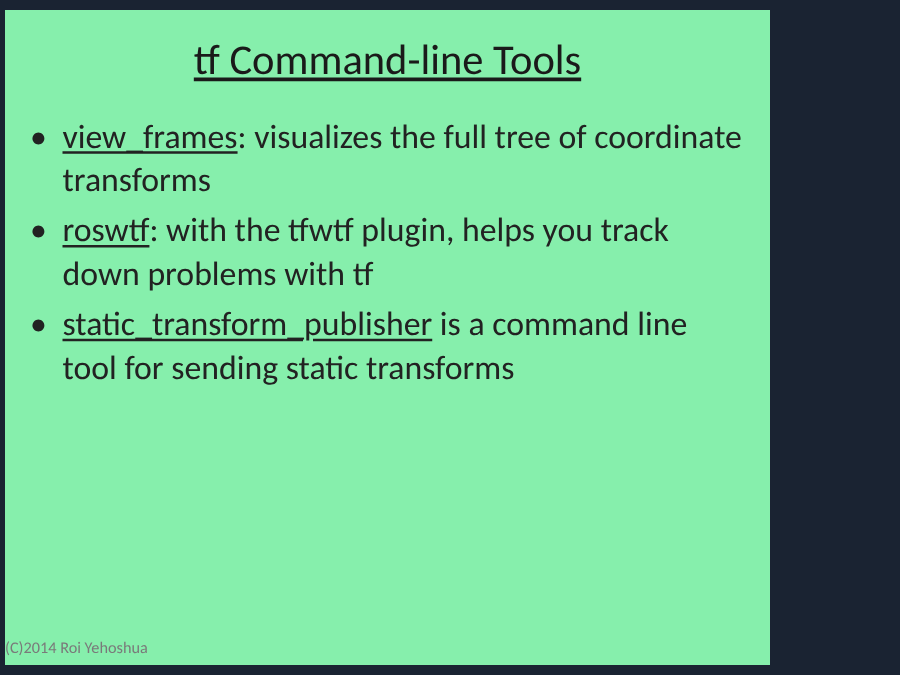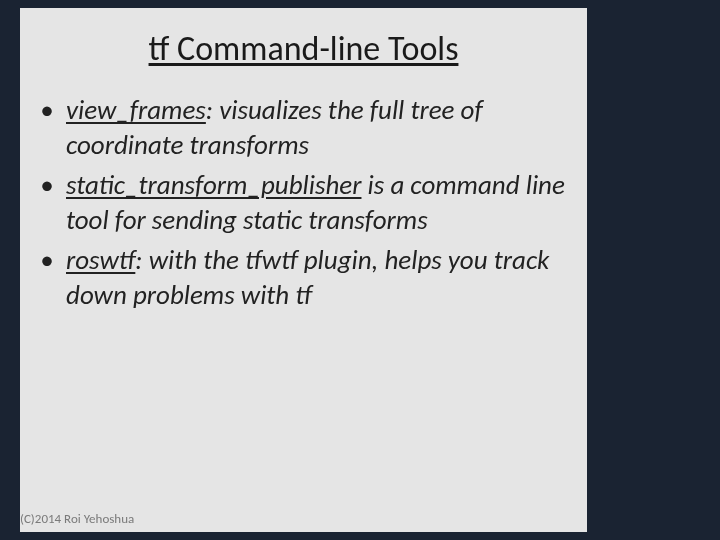--- a/index.html
+++ b/index.html
@@ -7,24 +7,24 @@
     padding: 0;
     width: 720px;
     height: 540px;
     background: #1a2332;
     font-family: Calibri, "Segoe UI", sans-serif;
     overflow: hidden;
   }
   .slide {
     position: absolute;
     top: 8px;
-    left: 20px;
-    width: 567px;
+    left: 4px;
+    width: 612px;
     height: 524px;
-    background: #e5e5e5;
+    background: #86efac;
     box-sizing: border-box;
   }
   .title {
     text-align: center;
     font-size: 34px;
     color: #1a1a1a;
     text-decoration: underline;
     text-underline-offset: 3px;
     margin-top: 20px;
     margin-bottom: 24px;
@@ -38,21 +38,20 @@
     margin: 0;
     padding: 0;
   }
   li {
     position: relative;
     font-size: 27px;
     line-height: 1.28;
     color: #222;
     margin-bottom: 6px;
     padding-left: 0;
-    font-style: italic;
   }
   li::before {
     content: "•";
     position: absolute;
     left: -26px;
     top: 0;
     color: #222;
     font-size: 27px;
   }
   .cmd {
@@ -69,18 +68,18 @@
   }
 </style>
 </head>
 <body>
 
 <div class="slide">
   <div class="title">tf Command-line Tools</div>
   <div class="content">
     <ul>
       <li><span class="cmd">view_frames</span><span>: visualizes the full tree of coordinate transforms</span></li>
+      <li><span class="cmd">roswtf</span><span>: with the tfwtf plugin, helps you track down problems with tf</span></li>
       <li><span class="cmd">static_transform_publisher</span><span> is a command line tool for sending static transforms</span></li>
-      <li><span class="cmd">roswtf</span><span>: with the tfwtf plugin, helps you track down problems with tf</span></li>
     </ul>
   </div>
   <div class="footer">(C)2014 Roi Yehoshua</div>
 </div>
 
 </body></html>

